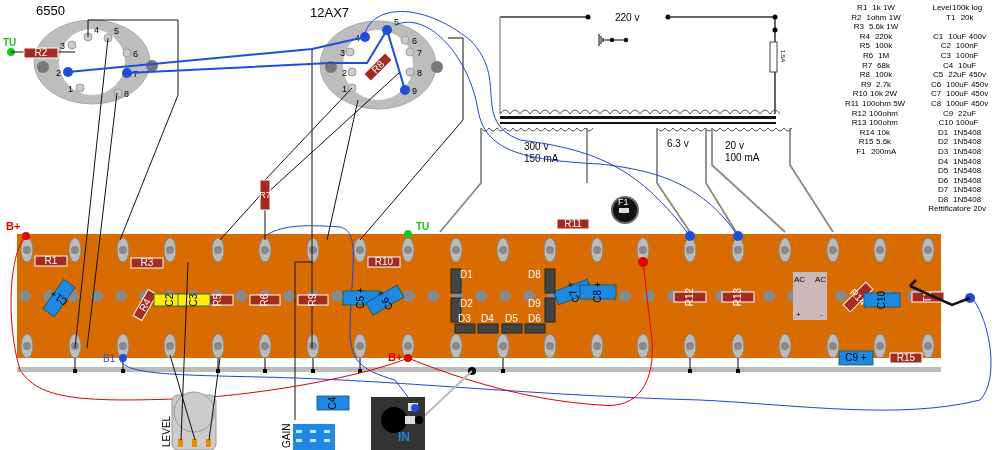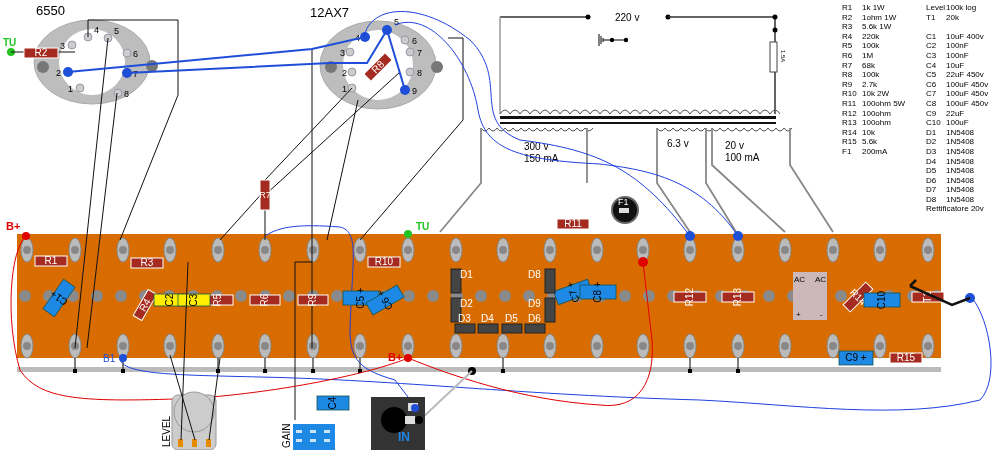--- a/index.html
+++ b/index.html
@@ -1,19 +1,19 @@
 <!DOCTYPE html>
 <html><head>
 <meta charset="utf-8">
 <style>
   html,body{margin:0;padding:0;background:#fff;}
   body{width:1000px;height:450px;position:relative;overflow:hidden;font-family:"Liberation Sans",sans-serif;}
   svg{position:absolute;left:0;top:0;}
   .lbl{font-family:"Liberation Sans",sans-serif;}
-  .bom{position:absolute;font-size:8px;line-height:9.6px;color:#000;white-space:pre;}
+  .bom{position:absolute;font-size:8px;line-height:9.6px;color:#000;white-space:pre;text-align:center;}
   .bom-row{display:block;height:9.6px;}
   .bom-row span{display:inline-block;}
   .bom .k{width:20px;}
 </style>
 </head>
 <body>
 
 <svg id="diag" width="1000" height="450" viewBox="0 0 1000 450" xmlns="http://www.w3.org/2000/svg">
 
   <g>

